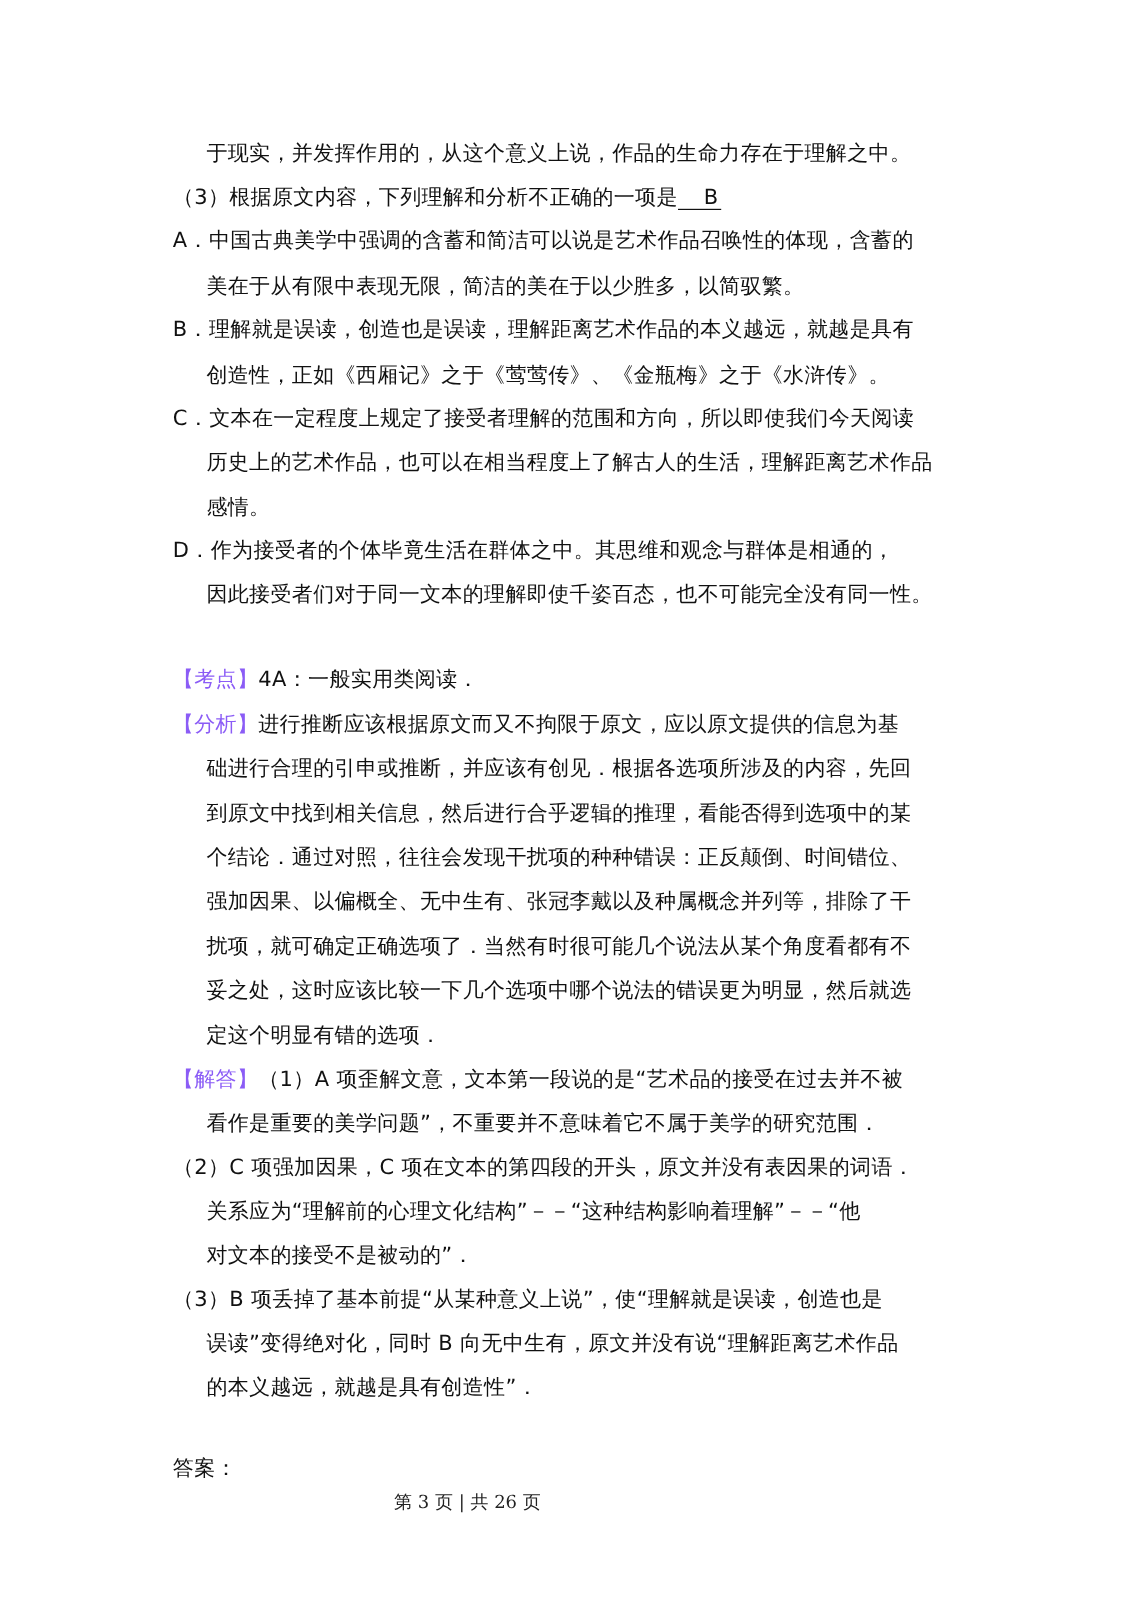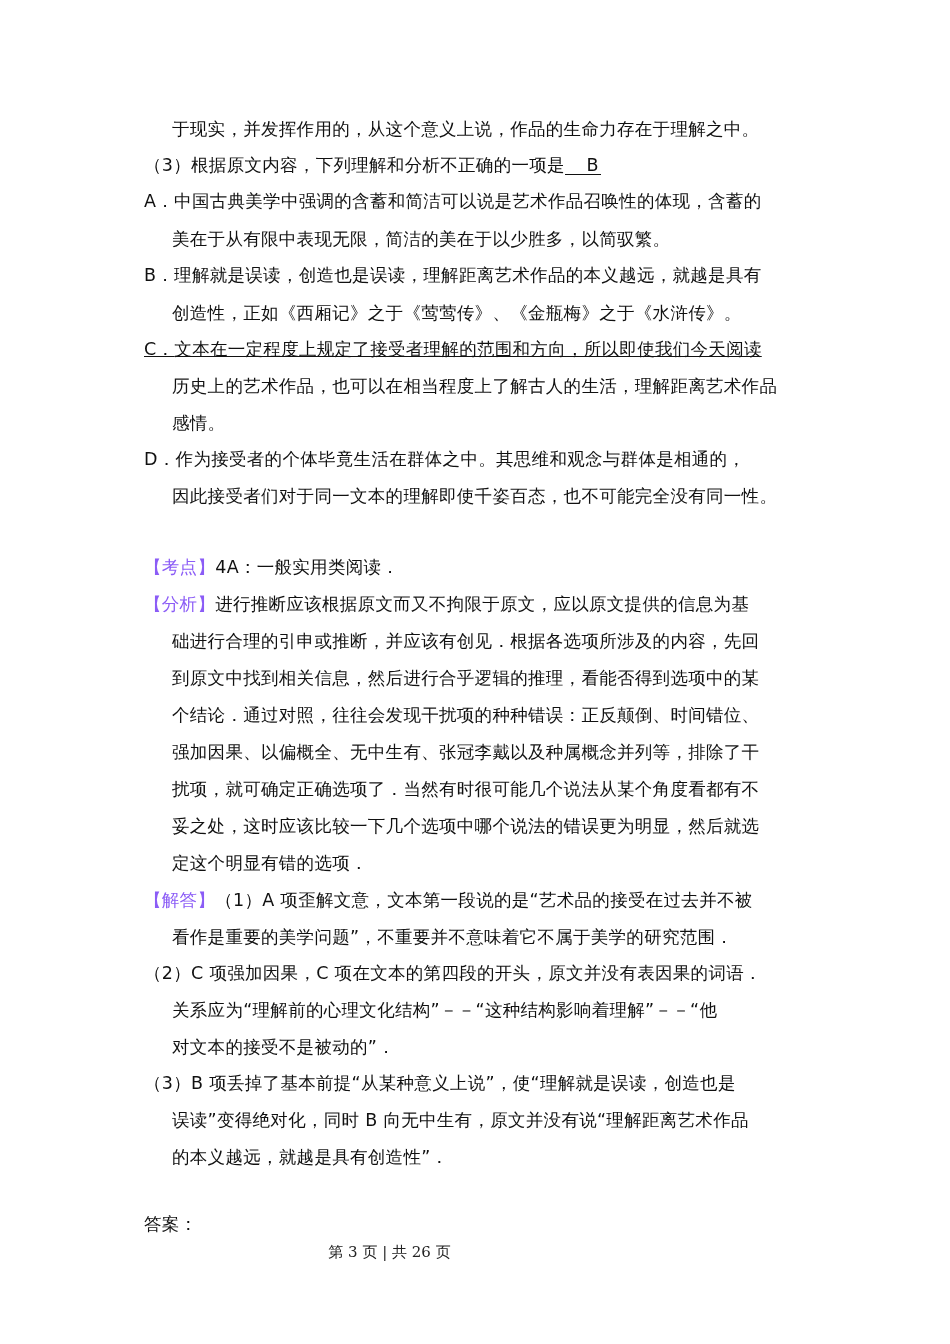--- a/index.html
+++ b/index.html
@@ -9,37 +9,37 @@
   .line { position:absolute; font-size:17.5px; line-height:22px; white-space:nowrap; letter-spacing:0.3px; }
   .blue { color:#8b5cf6; }
   .ans-blank { display:inline-block; min-width:34px; border-bottom:1.5px solid #111; text-align:right; padding-right:2px; line-height:18px; }
   .footer { position:absolute; left:0; width:779px; top:1243px; text-align:center; font-size:15px; color:#222; font-family:"DejaVu Serif","Liberation Serif",serif; }
 </style>
 </head>
 <body>
 
 <div class="page">
 
-  <div class="line" style="left:172px;top:118px;">于现实，并发挥作用的，从这个意义上说，作品的生命力存在于理解之中。</div>
+  <div class="line" style="left:172px;top:118px;font-family:Liberation Mono, monospace;">于现实，并发挥作用的，从这个意义上说，作品的生命力存在于理解之中。</div>
 
   <div class="line" style="left:144px;top:154px;">
     <span>（3）</span><span>根据原文内容，下列理解和分析不正确的一项是</span><span class="ans-blank">B</span>
   </div>
 
   <div class="line" style="left:144px;top:190px;">
     <span>A．</span><span>中国古典美学中强调的含蓄和简洁可以说是艺术作品召唤性的体现，含蓄的</span>
   </div>
   <div class="line" style="left:172px;top:228px;">美在于从有限中表现无限，简洁的美在于以少胜多，以简驭繁。</div>
 
   <div class="line" style="left:144px;top:264px;">
     <span>B．</span><span>理解就是误读，创造也是误读，理解距离艺术作品的本义越远，就越是具有</span>
   </div>
   <div class="line" style="left:172px;top:302px;text-align:right;">创造性，正如《西厢记》之于《莺莺传》、《金瓶梅》之于《水浒传》。</div>
 
-  <div class="line" style="left:144px;top:338px;text-decoration:underline;">
+  <div class="line" style="left:144px;top:338px;">
     <span>C．</span><span>文本在一定程度上规定了接受者理解的范围和方向，所以即使我们今天阅读</span>
   </div>
   <div class="line" style="left:172px;top:375px;">历史上的艺术作品，也可以在相当程度上了解古人的生活，理解距离艺术作品</div>
   <div class="line" style="left:172px;top:412px;">感情。</div>
 
   <div class="line" style="left:144px;top:448px;">
     <span>D．</span><span>作为接受者的个体毕竟生活在群体之中。其思维和观念与群体是相通的，</span>
   </div>
   <div class="line" style="left:172px;top:485px;">因此接受者们对于同一文本的理解即使千姿百态，也不可能完全没有同一性。</div>
 

